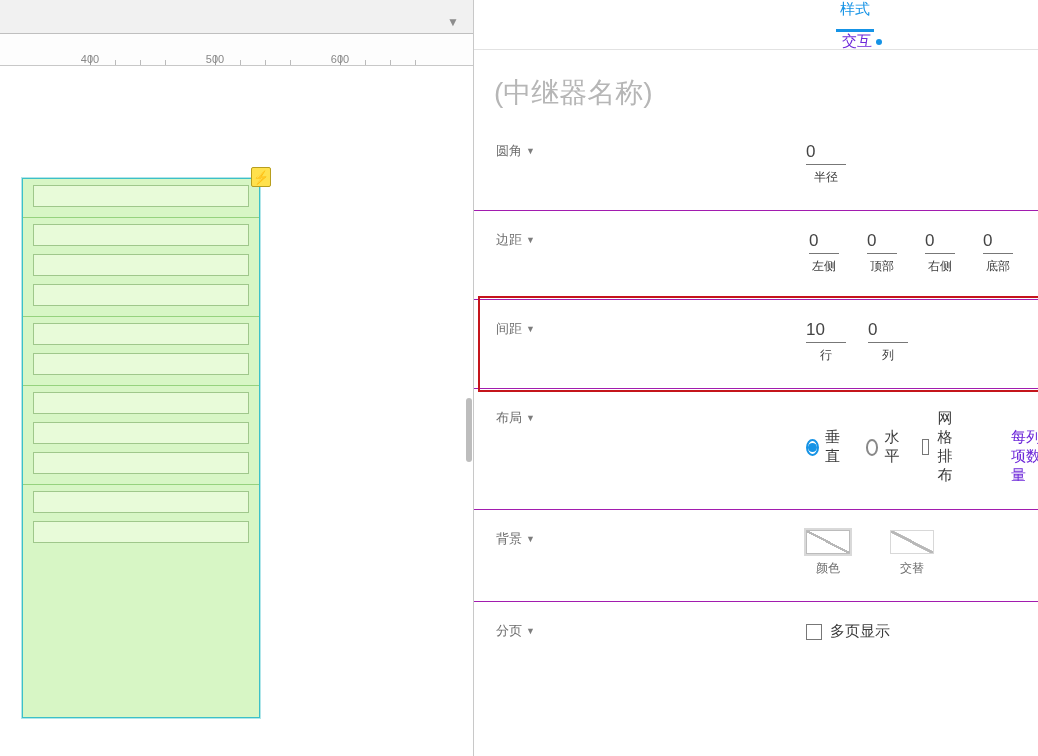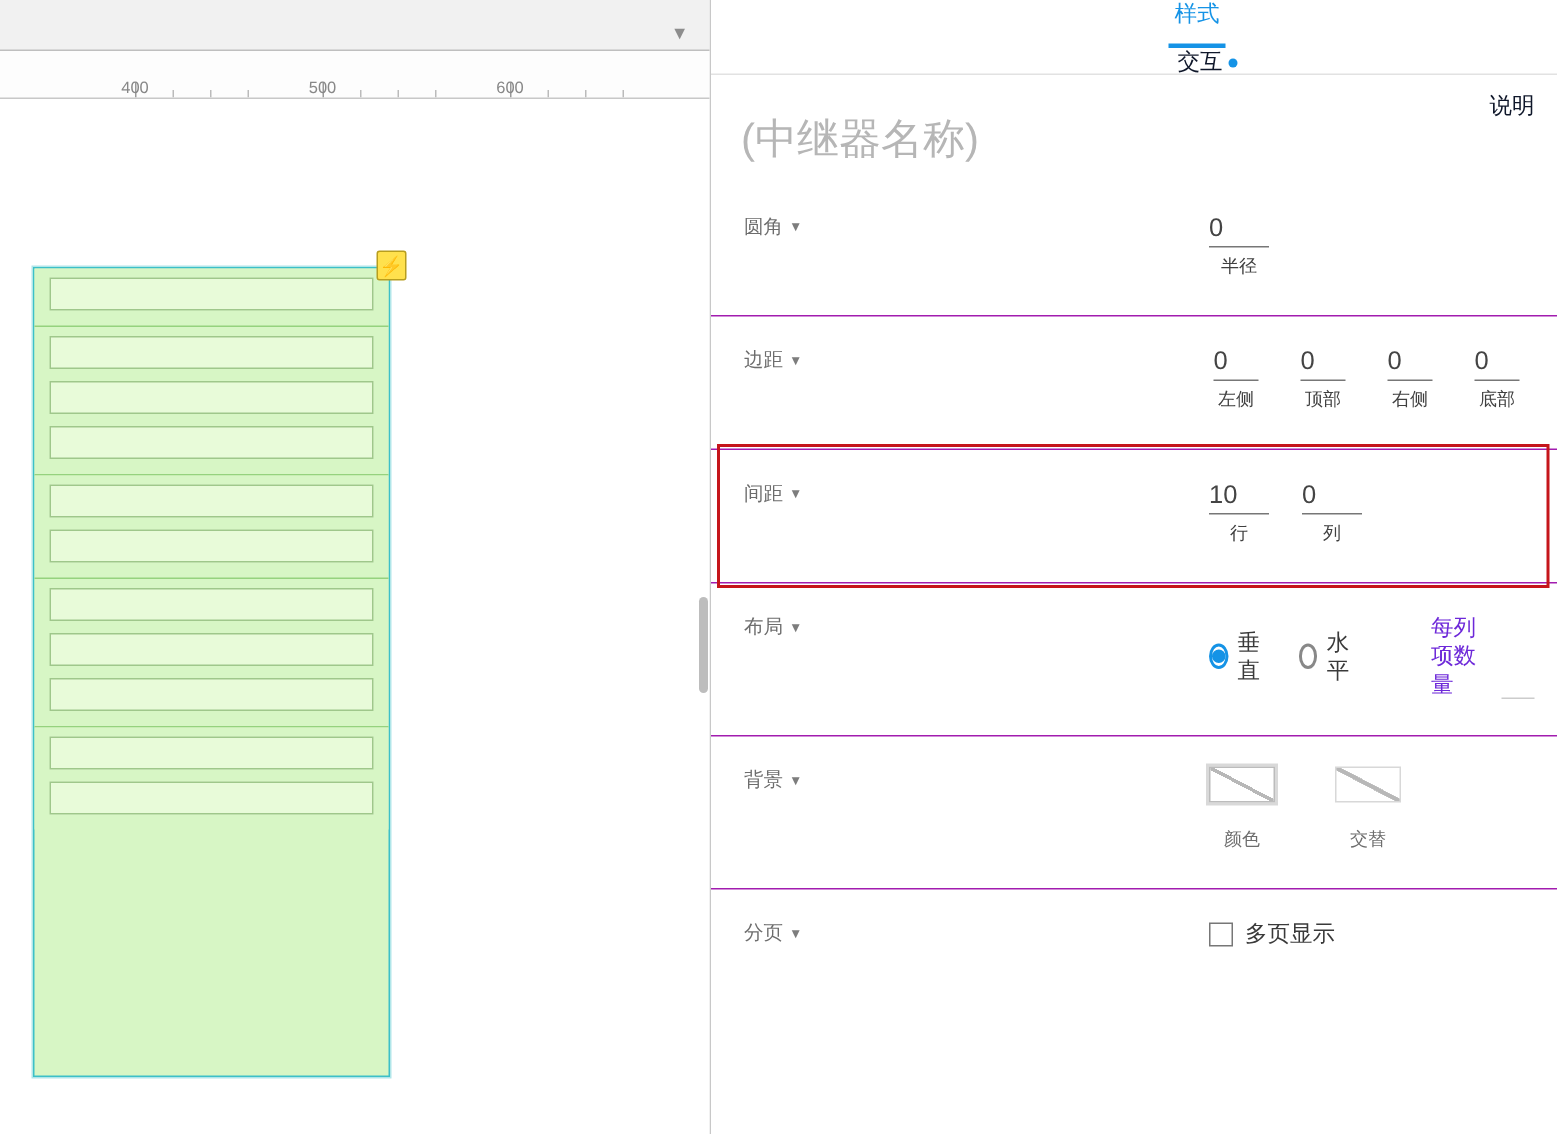--- a/index.html
+++ b/index.html
@@ -106,21 +106,21 @@
   }
   .tabs {
     display: flex; align-items: flex-end;
     height: 50px;
     border-bottom: 1px solid #e2e2e2;
     padding: 0 18px;
     flex-direction: column;
   }
   .tab {
     font-size: 15px;
-    color: #0f172a;
+    color: #6d28d9;
     padding: 0 4px 10px 4px;
     cursor: pointer;
     display: flex; align-items: center;
   }
   .tab + .tab { margin-left: 0; }
   .tab-style   { margin-right: 210px; }
   .tab-interact{ margin-right: 198px; }
   .tab.active  { color: #1593e6; border-bottom: 3px solid #1593e6; }
   .tab .dot {
     width: 6px; height: 6px; border-radius: 50%;
@@ -213,21 +213,21 @@
 
   .muted-field {
     display: flex; align-items: flex-end; gap: 10px;
     color: #6d28d9; font-size: 15px; margin-left: 32px;
   }
   .muted-field .line {
     width: 44px; border-bottom: 1px solid #ccc; height: 1px;
   }
 
   .swatch-group { display: flex; gap: 40px; }
-  .swatch-col { display: flex; flex-direction: column; align-items: center; gap: 16px; font-size: 12px; color: #6d6d6d; }
+  .swatch-col { display: flex; flex-direction: column; align-items: center; gap: 6px; font-size: 12px; color: #6d6d6d; }
   .swatch {
     width: 44px; height: 24px;
     border: 1px solid #bcbcbc;
     position: relative;
     background: #fff;
   }
   .swatch.dashed { border-style: solid; border-color: #d8d8d8; }
   .swatch.dashed::before {
     content: ""; position: absolute; inset: 0;
     background: linear-gradient(to top right, transparent 46%, #c9c9c9 46%, #c9c9c9 54%, transparent 54%);
@@ -380,20 +380,26 @@
             <div class="radio-row">
               <span class="opt">
                 <span class="radio checked"></span>
                 <span>垂直</span>
               </span>
               <span class="opt">
                 <span class="radio unchecked"></span>
                 <span>水平</span>
               </span>
             </div>
+            <div class="check-row">
+              <label>
+                <span class="check"></span>
+                <span>网格排布</span>
+              </label>
+            </div>
             <div class="muted-field">
               <span>每列项数量</span>
               <span class="line"></span>
             </div>
           </div>
         </div>
       </div>
 
       <div class="section">
         <div class="section-label">

